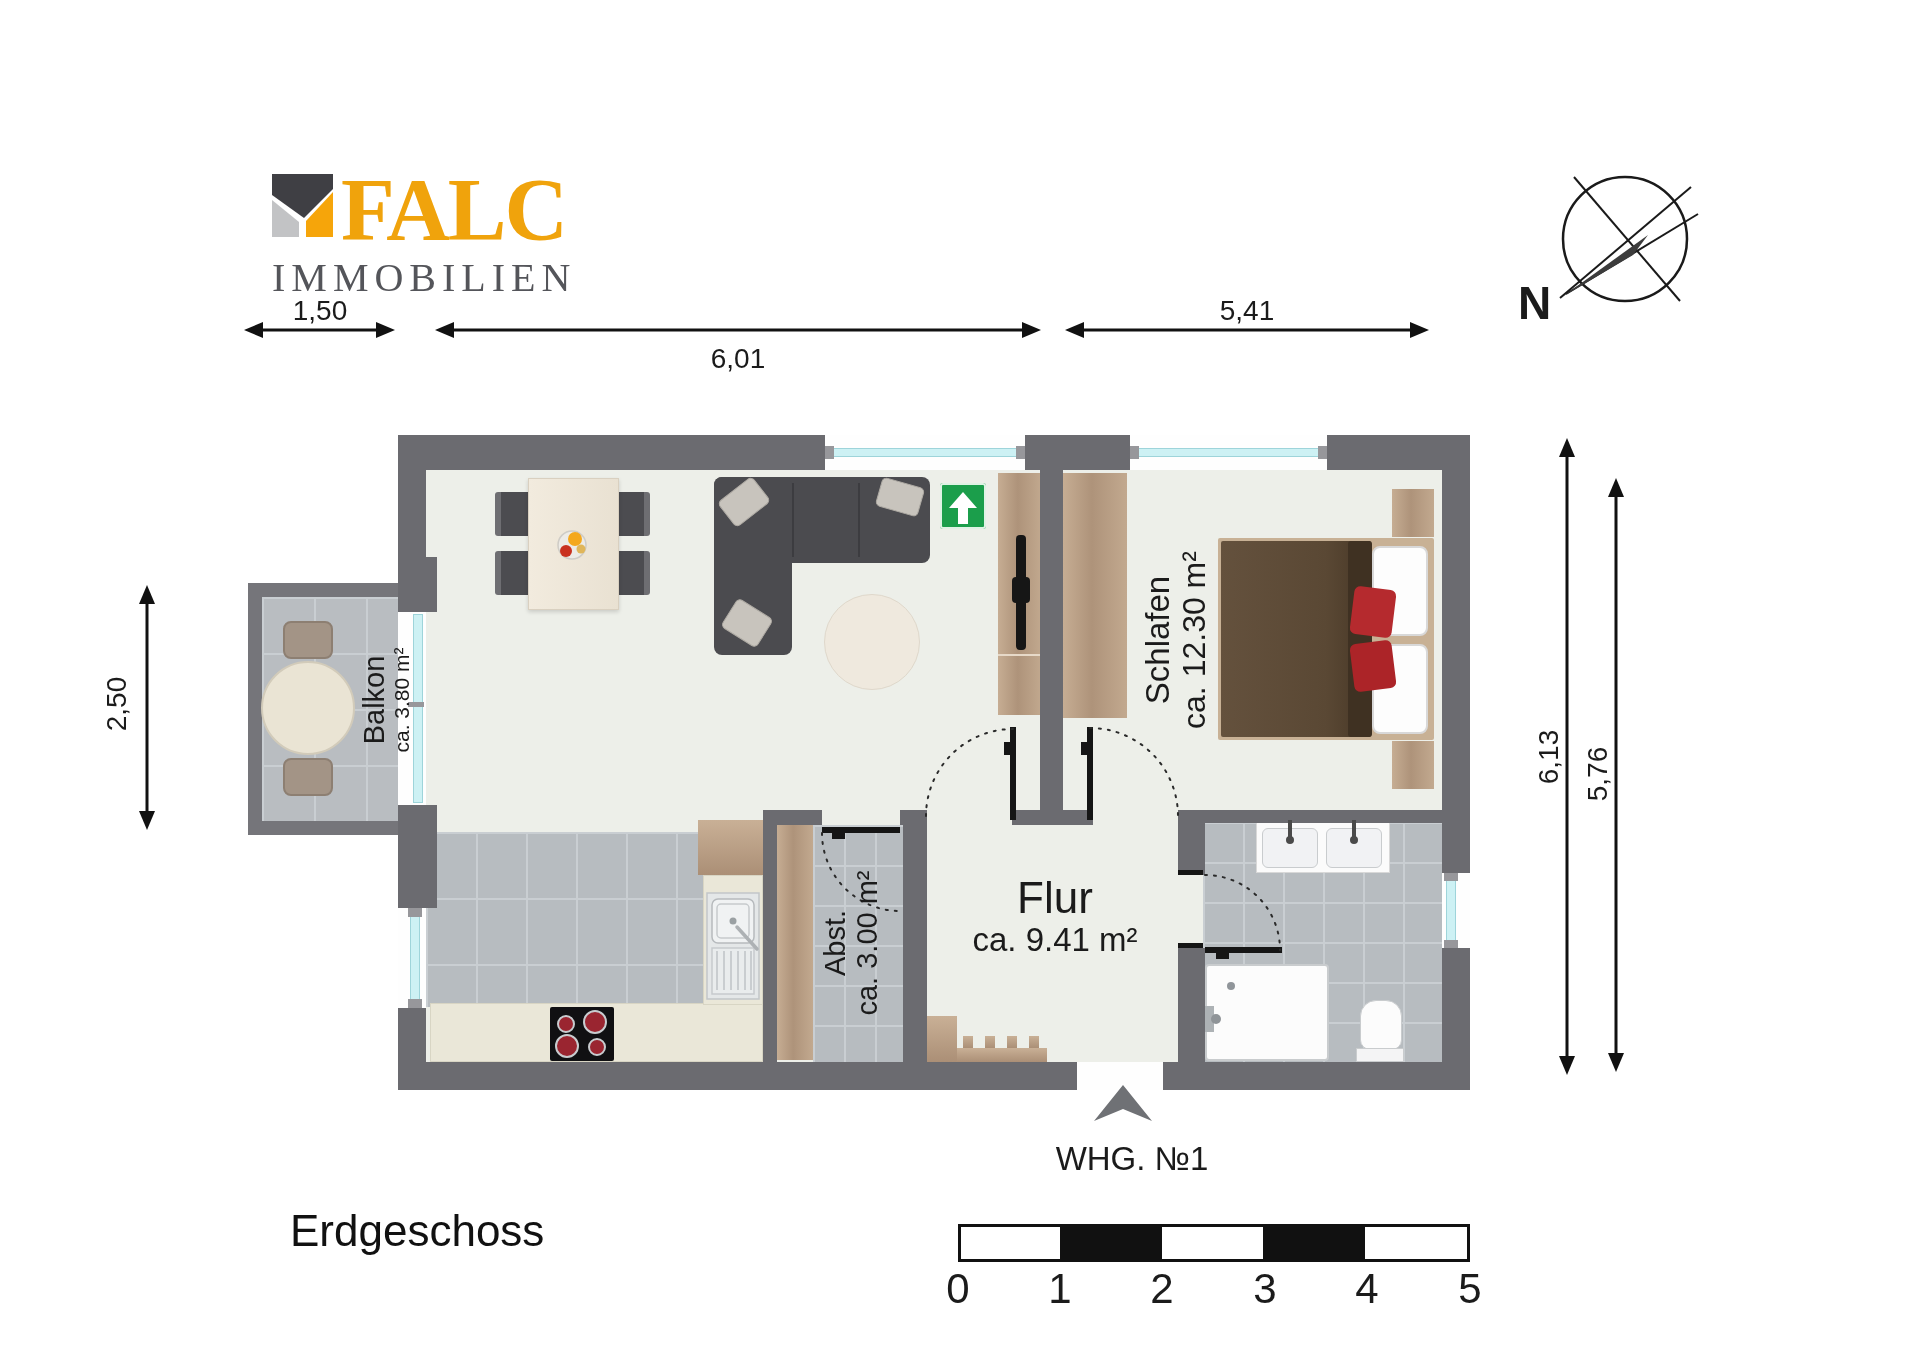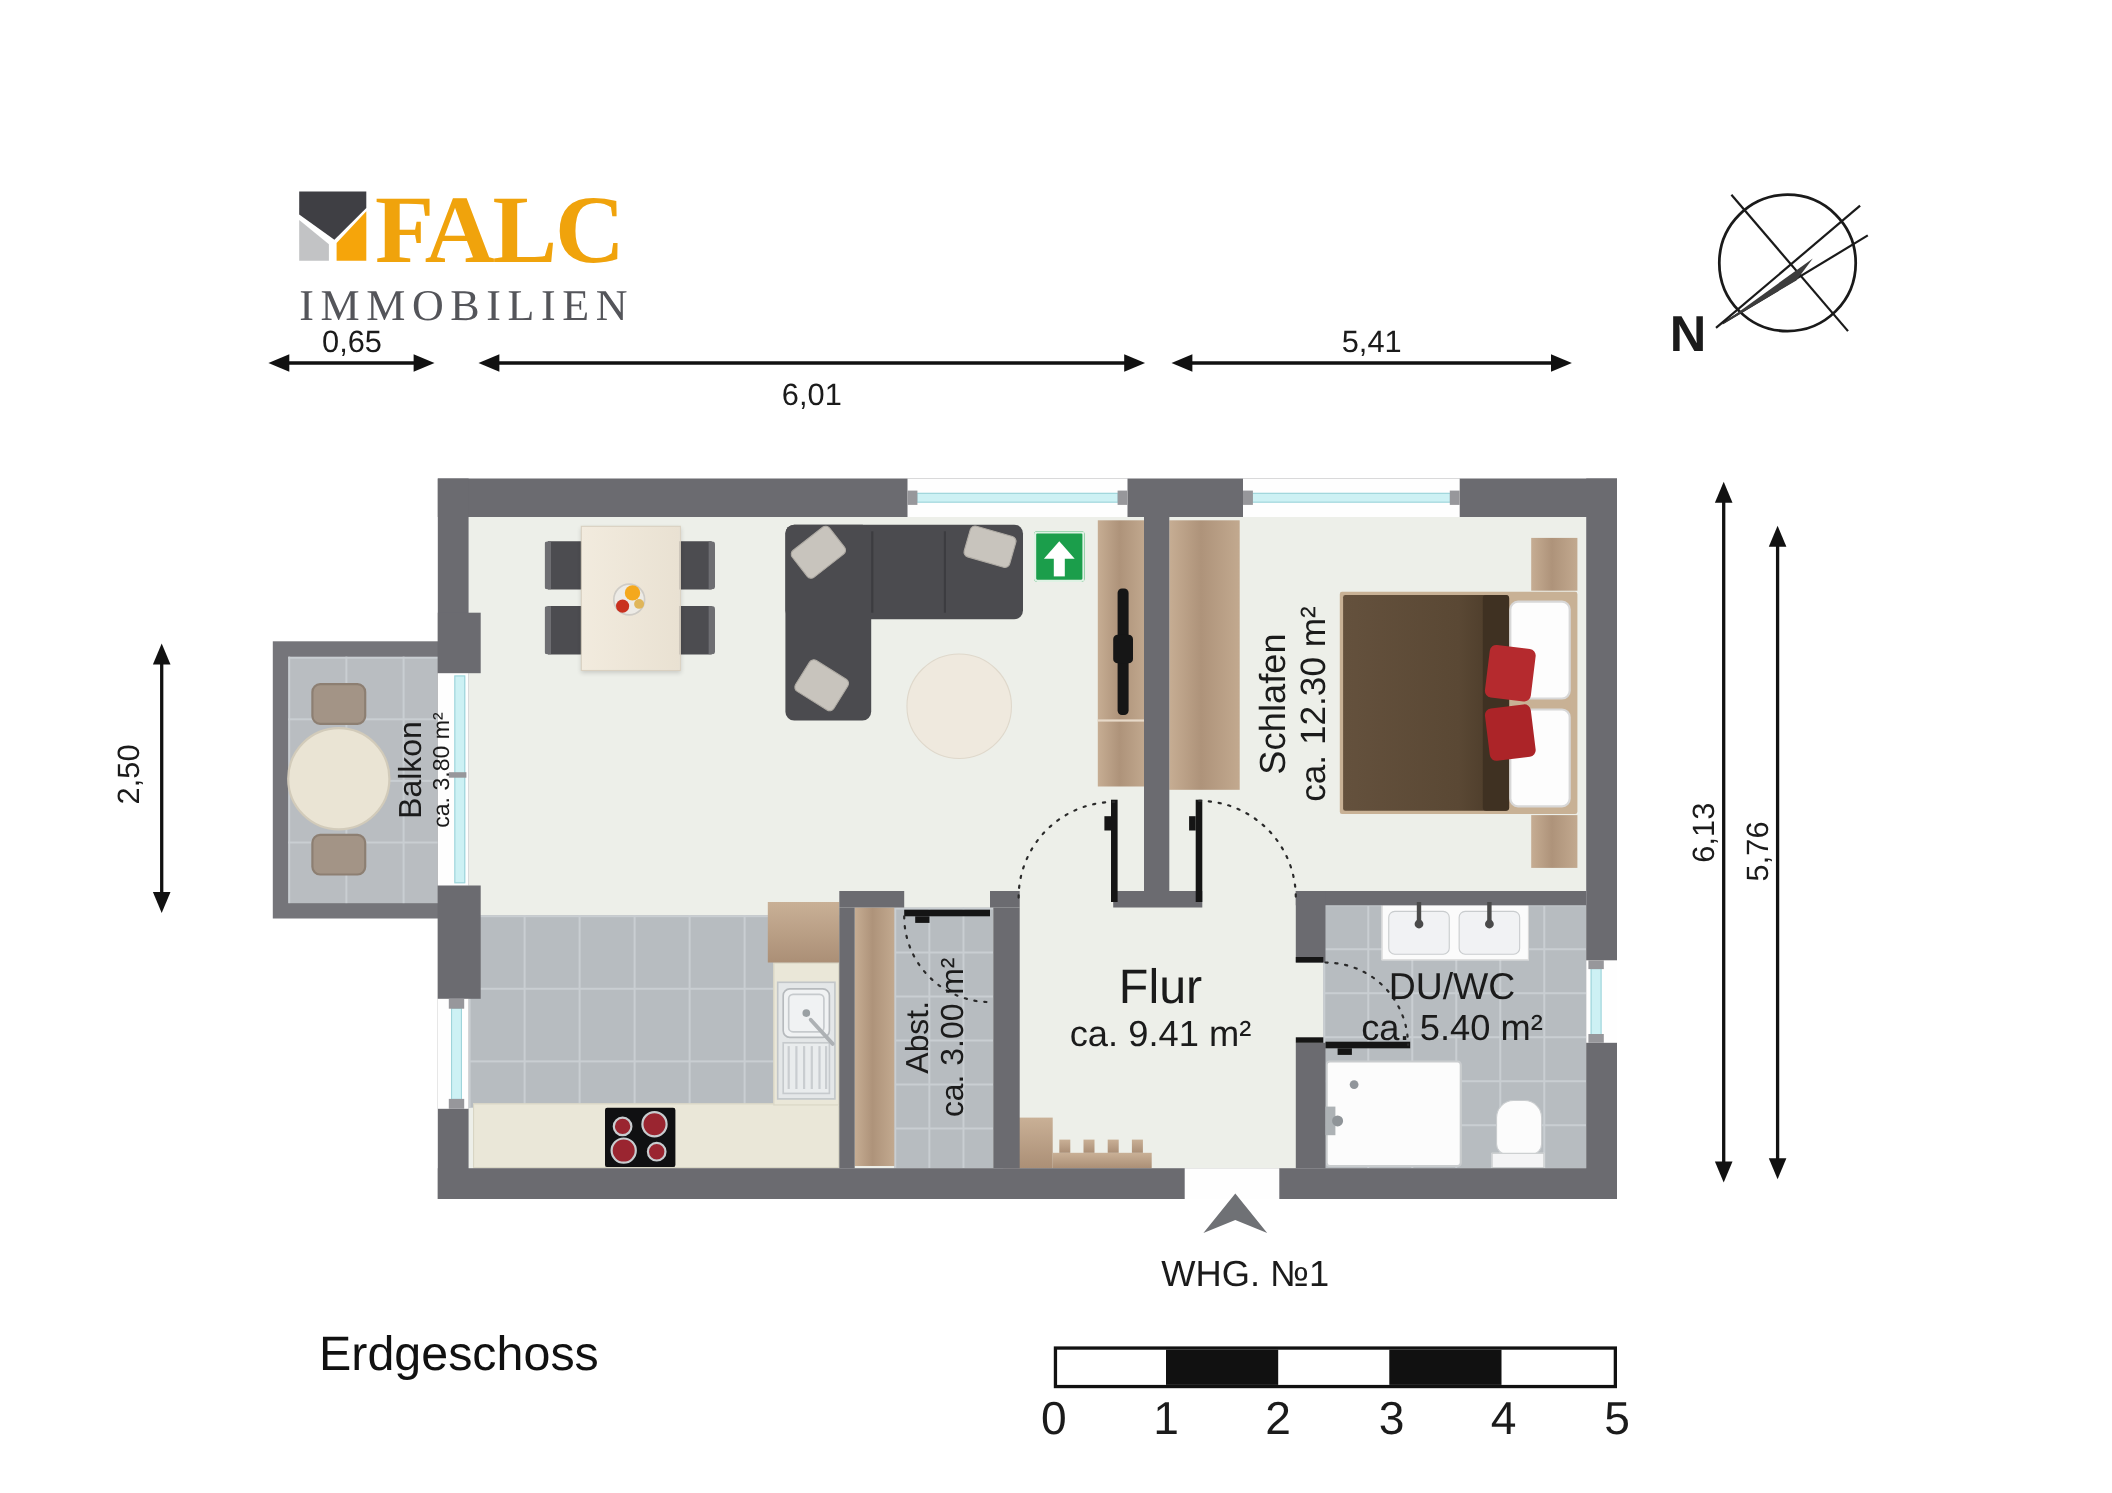--- a/index.html
+++ b/index.html
@@ -256,21 +256,21 @@
     </g>
 
     <rect x="408" y="702" width="16" height="5" fill="#97979B"></rect>
   </svg>
 
   <div class="lbl" style="left:341px;top:166px;font-family:'Liberation Serif',serif;font-weight:bold;font-size:88px;line-height:1;letter-spacing:-2px;color:#F0A30C;">FALC</div>
   <div class="lbl" style="left:272px;top:258px;font-family:'Liberation Serif',serif;font-size:40px;line-height:1;letter-spacing:6px;color:#54555A;">IMMOBILIEN</div>
 
   <div class="lbl" style="left:1518px;top:278px;font-size:46px;font-weight:bold;">N</div>
 
-  <div class="lbl dim ctr" style="left:320px;top:311px;">0,65</div>
+  <div class="lbl dim ctr" style="left:320px;top:311px;">1,50</div>
   <div class="lbl dim ctr" style="left:738px;top:311px;margin-top:48px;">6,01</div>
   <div class="lbl dim ctr" style="left:1247px;top:311px;">5,41</div>
   <div class="lbl dim rot" style="left:117px;top:704px;">2,50</div>
   <div class="lbl dim rot" style="left:1549px;top:757px;">6,13</div>
   <div class="lbl dim rot" style="left:1598px;top:774px;">5,76</div>
 
   <div class="lbl rot" style="left:1176px;top:640px;">
     <div class="room-name">Schlafen</div>
     <div class="room-area">ca. 12.30 m²</div>
   </div>
@@ -278,24 +278,20 @@
     <div style="font-size:29px;">Balkon</div>
     <div style="font-size:21px;">ca. 3.80 m²</div>
   </div>
   <div class="lbl rot" style="left:851px;top:943px;">
     <div style="font-size:29px;">Abst.</div>
     <div style="font-size:29px;">ca. 3.00 m²</div>
   </div>
   <div class="lbl ctr" style="left:1055px;top:916px;">
     <div style="font-size:44px;">Flur</div>
     <div style="font-size:33px;">ca. 9.41 m²</div>
-  </div>
-  <div class="lbl ctr" style="left:1320px;top:916px;">
-    <div style="font-size:34px;">DU/WC</div>
-    <div style="font-size:33px;">ca. 5.40 m²</div>
   </div>
 
   <div class="lbl ctr" style="left:1132px;top:1159px;font-size:33px;">WHG. №1</div>
   <div class="lbl" style="left:290px;top:1206px;font-size:44px;color:#111;">Erdgeschoss</div>
 
   <div class="abs" style="left:958px;top:1224px;width:512px;height:38px;border:3px solid #111;box-sizing:border-box;background:#fff;">
     <div class="abs" style="left:99px;top:0;width:102px;height:32px;background:#111;"></div>
     <div class="abs" style="left:302px;top:0;width:102px;height:32px;background:#111;"></div>
   </div>
   <div class="lbl ctr" style="left:958px;top:1289px;font-size:42px;">0</div>

